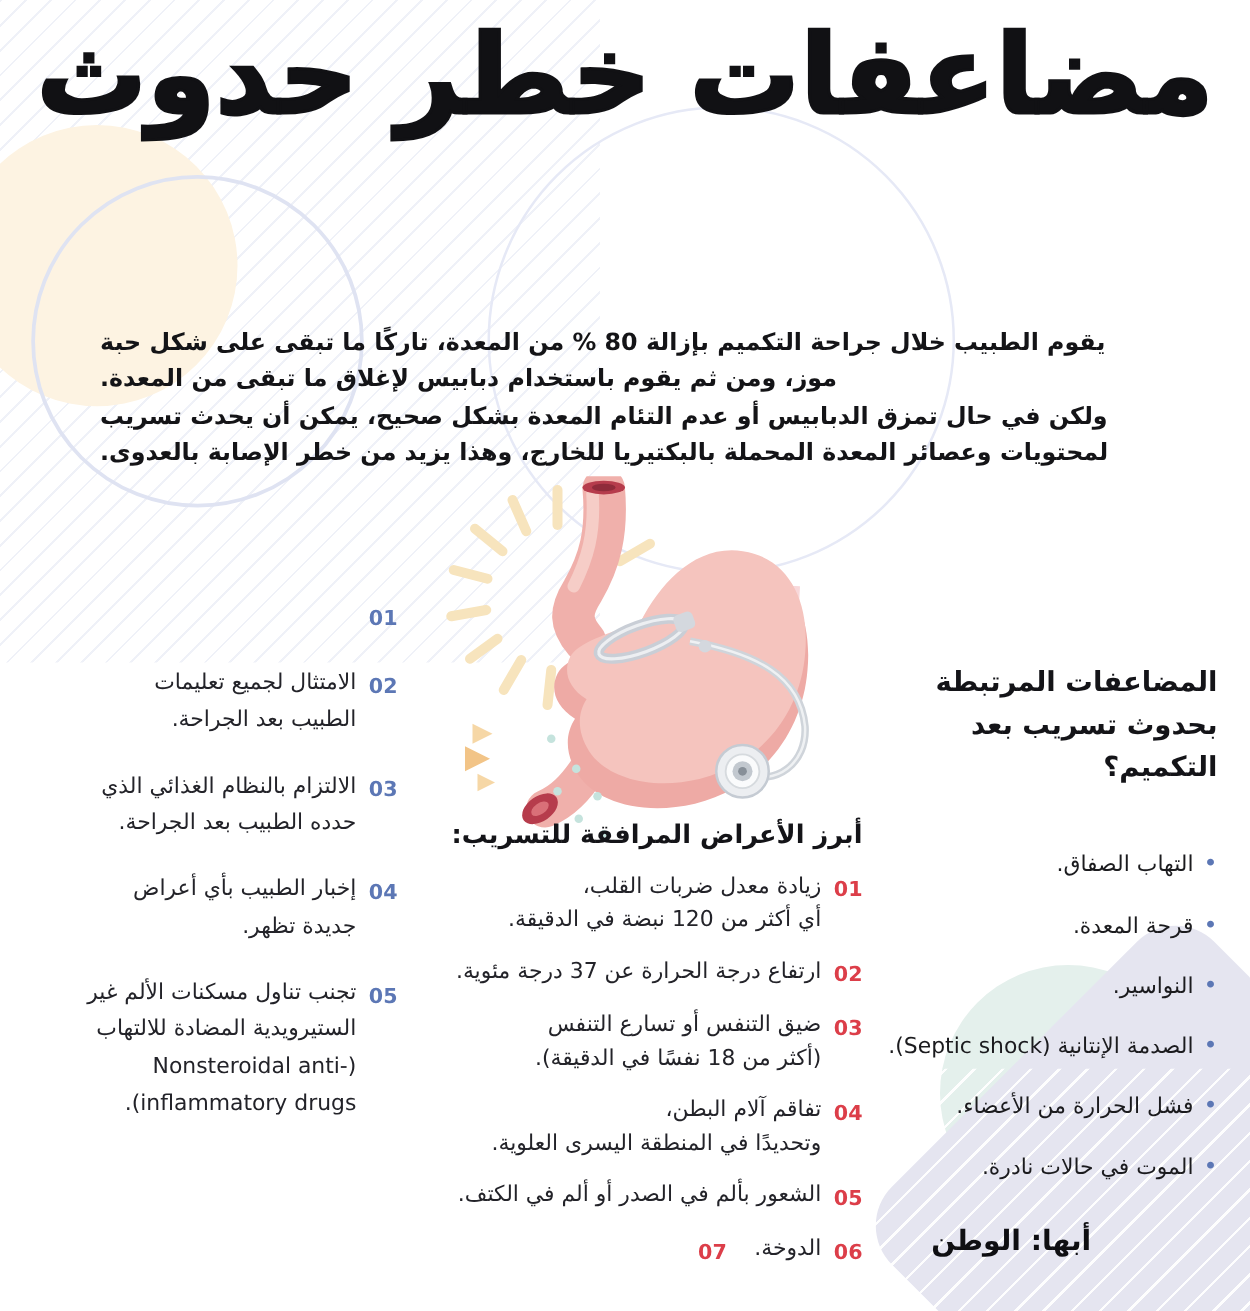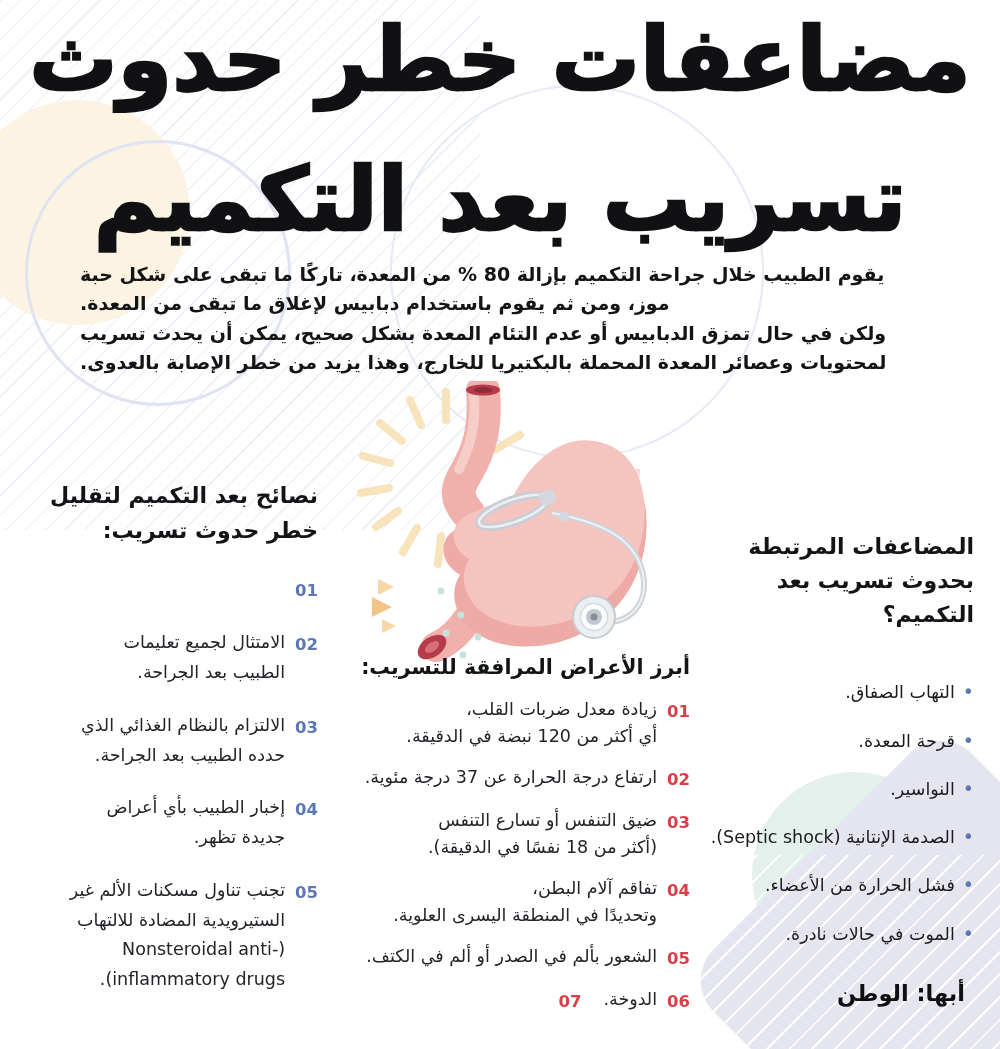--- a/index.html
+++ b/index.html
@@ -47,21 +47,21 @@
   .ni-row{display:flex;gap:22px;}
   .ni-row .ni{margin-bottom:0;}
 
   .bullet-item{display:flex;gap:8px;margin-bottom:22px;font-size:17.5px;line-height:1.5;}
   .bullet{color:#5c77b5;font-size:19px;line-height:1.35;flex:0 0 auto;}
 
   .logo{position:absolute;left:150px;top:986px;width:120px;text-align:center;}
   .logo-ar{font-size:30px;font-weight:bold;color:#2f6fba;direction:rtl;line-height:1.05;}
   .logo-en{font-size:7px;letter-spacing:2.6px;color:#35a657;font-weight:bold;margin-top:1px;}
 
-  .credit{position:absolute;left:745px;top:980px;width:220px;text-align:right;direction:rtl;
+  .credit{position:absolute;left:745px;top:980px;width:220px;text-align:left;direction:rtl;
     font-size:22.5px;font-weight:bold;color:#0f0f12;}
 </style>
 </head>
 <body>
 
 <div class="decor stripes-tl"></div>
 <div class="decor cream-circle"></div>
 <div class="decor ring-left"></div>
 <div class="decor ring-mid"></div>
 <div class="decor mint-circle"></div>
@@ -135,31 +135,28 @@
     <circle cx="130" cy="256" r="3.4"></circle>
     <circle cx="115" cy="274" r="3.4"></circle>
     <circle cx="135" cy="286" r="3"></circle>
   </g>
 </svg>
 
 <div class="txt-layer">
 
   <div class="title">
     <div>مضاعفات خطر حدوث</div>
-    <div>تسريب بعد التكميم</div>
   </div>
 
   <div class="intro">
     <p>يقوم الطبيب خلال جراحة التكميم بإزالة 80 % من المعدة، تاركًا ما تبقى على شكل حبة موز، ومن ثم يقوم باستخدام دبابيس لإغلاق ما تبقى من المعدة.</p>
     <p>ولكن في حال تمزق الدبابيس أو عدم التئام المعدة بشكل صحيح، يمكن أن يحدث تسريب لمحتويات وعصائر المعدة المحملة بالبكتيريا للخارج، وهذا يزيد من خطر الإصابة بالعدوى.</p>
   </div>
 
   <div class="col tips-col">
-    <div class="col-heading">نصائح بعد التكميم لتقليل
-خطر حدوث تسريب:</div>
     <div class="ni">
       <span class="num">01</span>
     </div>
     <div class="ni">
       <span class="num">02</span>
       <span class="txt">الامتثال لجميع تعليمات
 الطبيب بعد الجراحة.</span>
     </div>
     <div class="ni">
       <span class="num">03</span>

